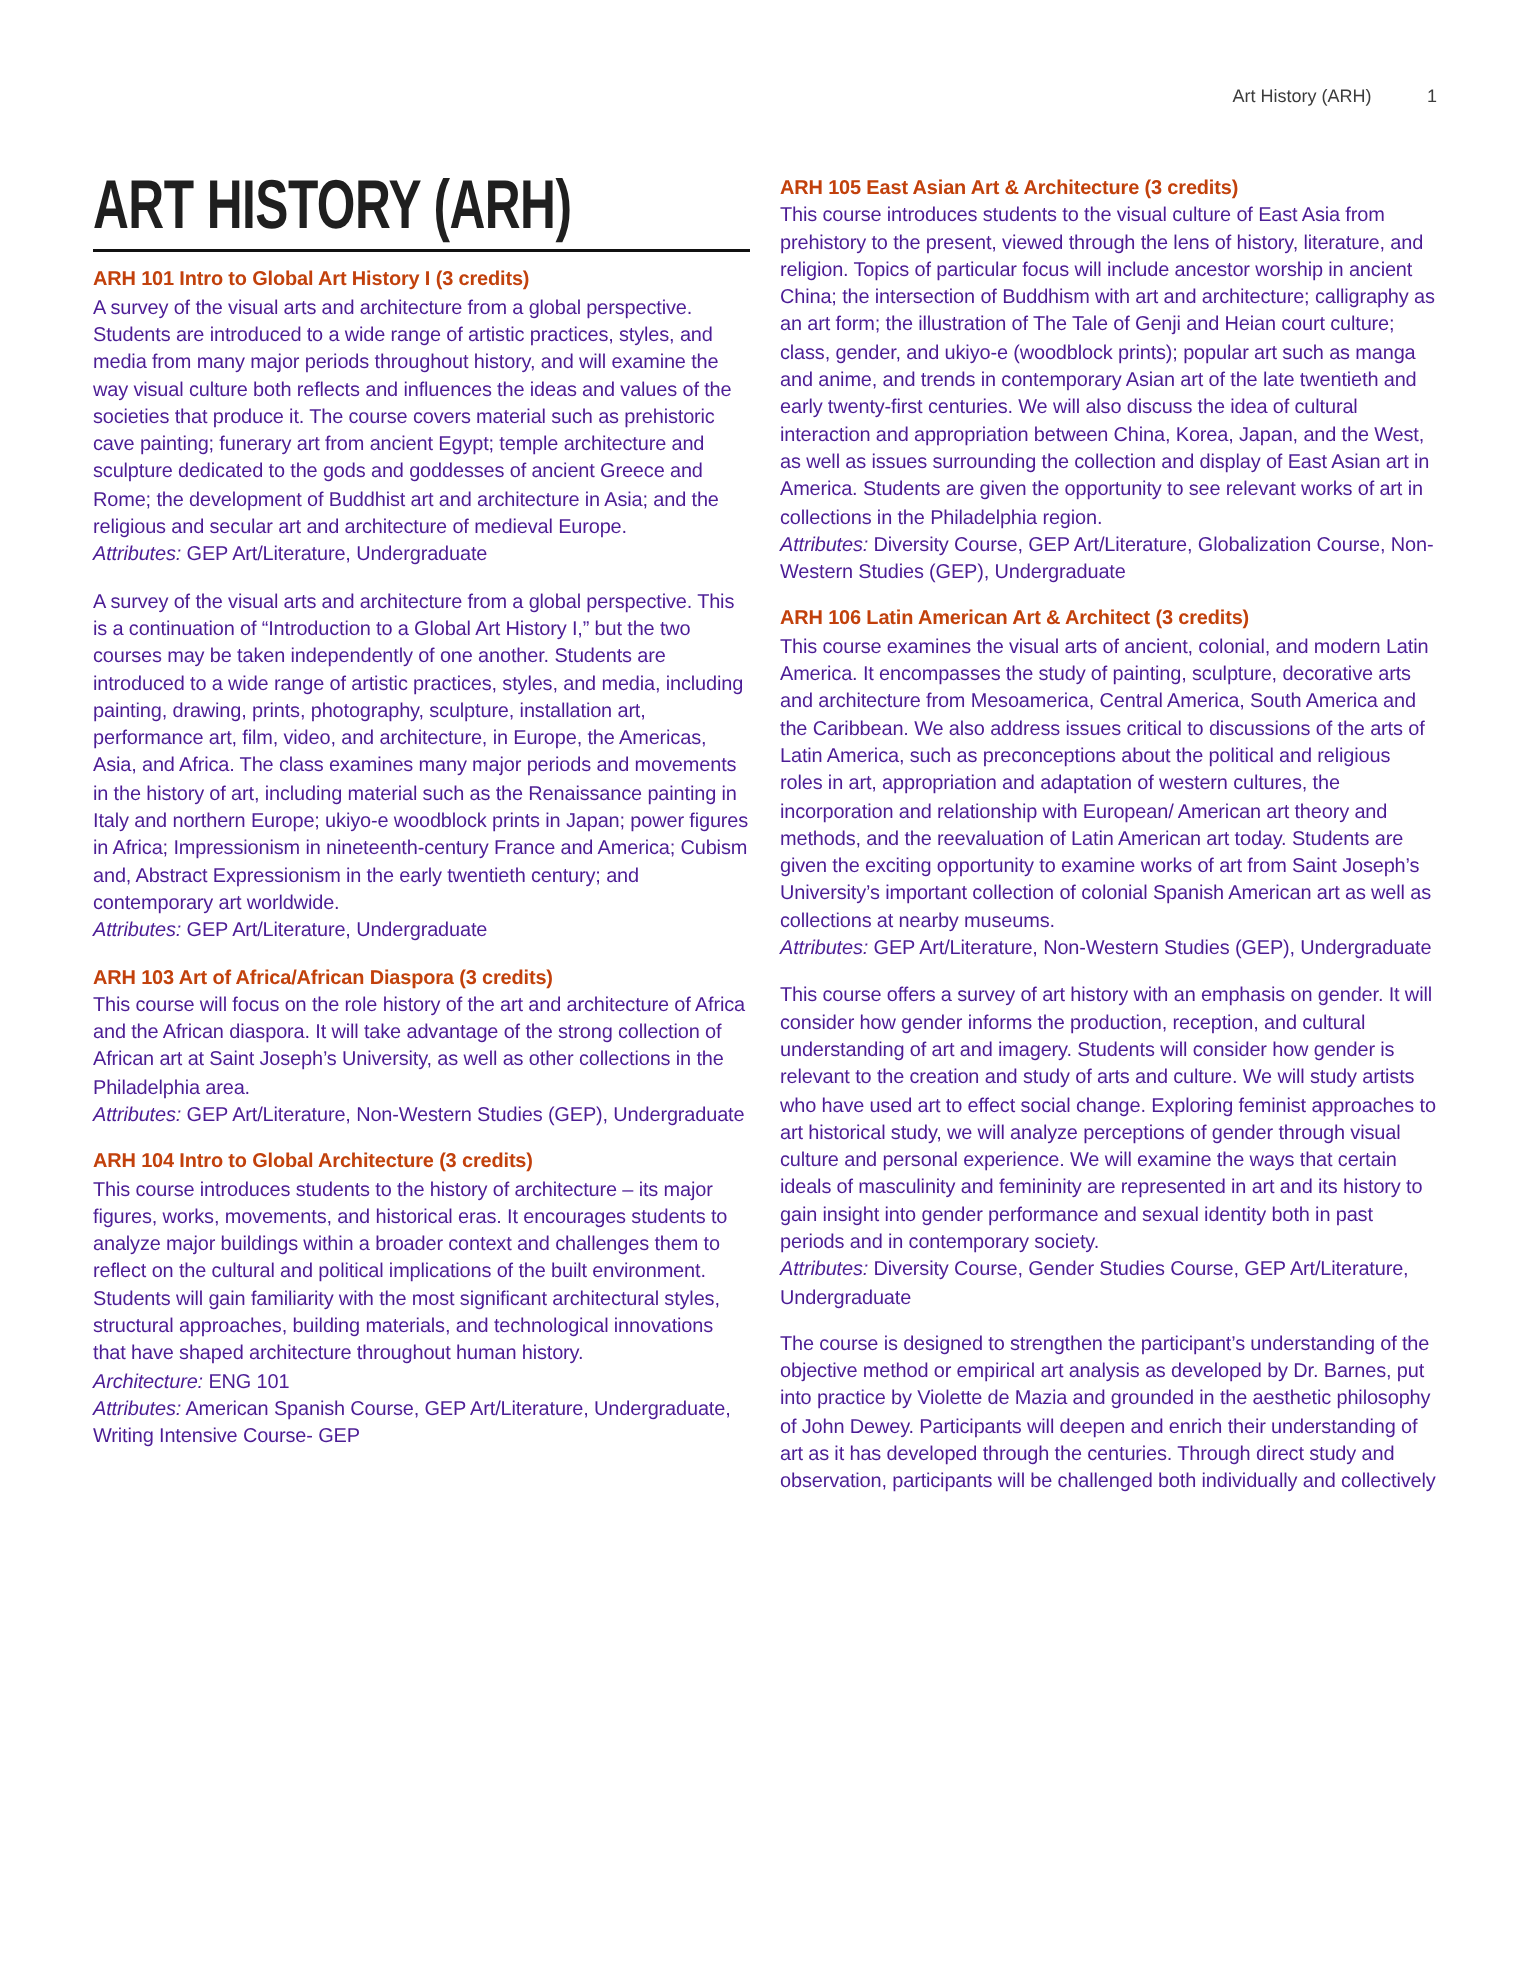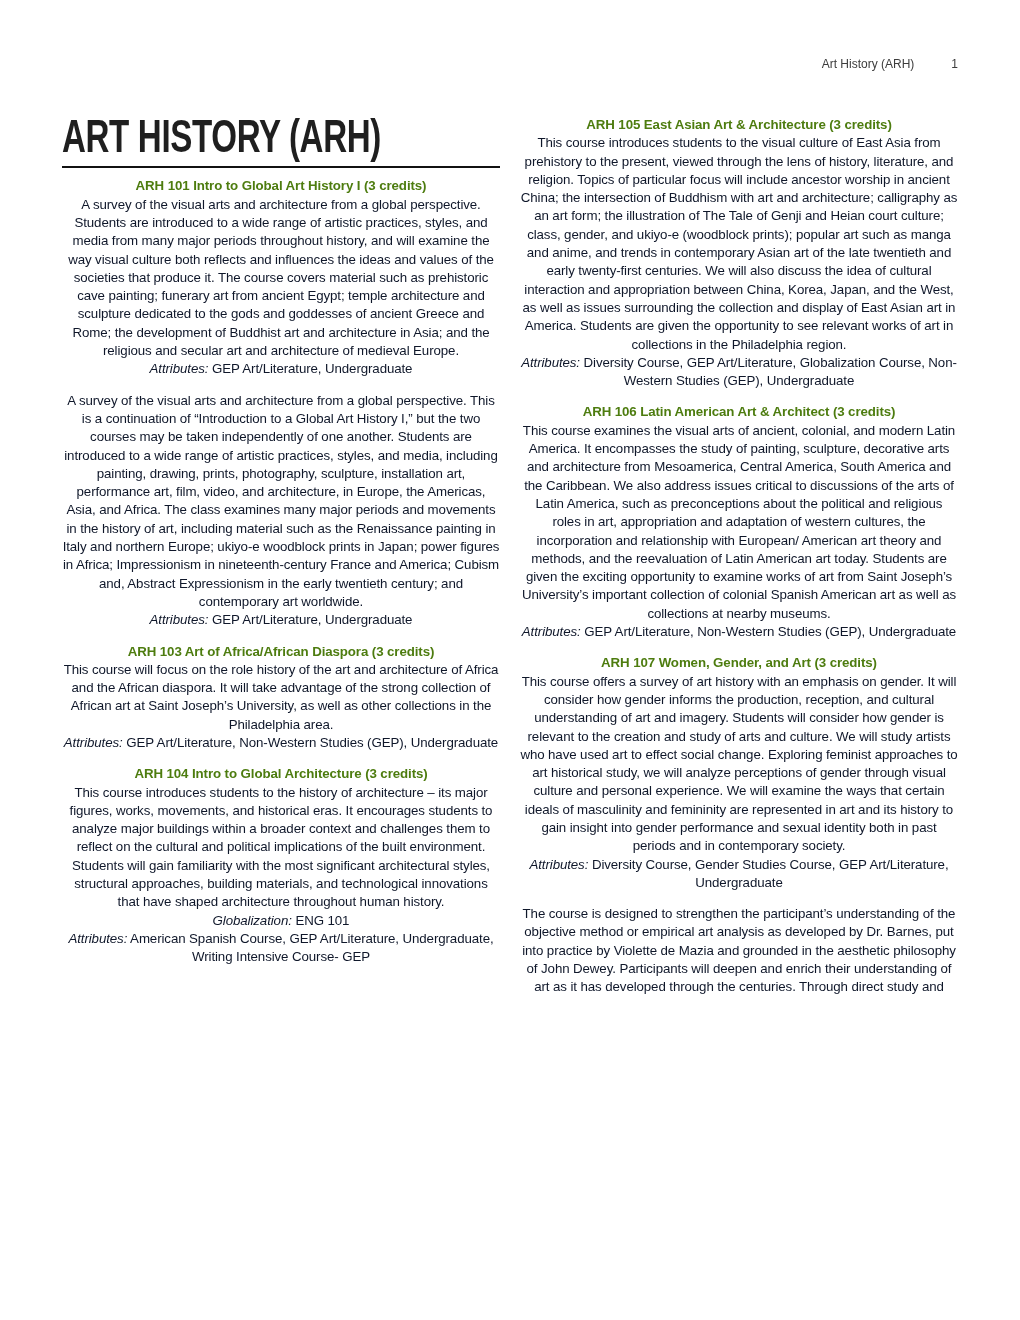--- a/index.html
+++ b/index.html
@@ -9,21 +9,20 @@
     height: 1320px;
     background: #ffffff;
     font-family: "Liberation Sans", sans-serif;
     color: #3c3c3c;
   }
   .page {
     position: relative;
     width: 1020px;
     height: 1000px;
     overflow: hidden;
-    text-align: center;
   }
   .doc-header {
     position: absolute;
     top: 57px;
     right: 62px;
     display: flex;
     align-items: baseline;
     gap: 37px;
     font-size: 12px;
     color: #3c3c3c;
@@ -56,29 +55,29 @@
     border-top: 2px solid #111;
     margin: 9px 0 0 0;
   }
   .col-left .course:first-of-type { margin-top: 9px; }
   .course { margin-bottom: 13px; }
   .course-heading {
     margin: 0;
     font-size: 13.3px;
     line-height: 18.3px;
     font-weight: 700;
-    color: #4d7c0f;
+    color: #c2410c;
     letter-spacing: -0.1px;
   }
   .course-text {
     margin: 0;
     font-size: 13.3px;
     line-height: 18.3px;
     letter-spacing: -0.1px;
-    color: #0f172a;
+    color: #4c1d95;
   }
   .meta-label { font-style: italic; }
 </style>
 </head>
 <body>
 
 <div class="page">
 
   <div class="doc-header">
     <span>Art History (ARH)</span>
@@ -105,42 +104,41 @@
 
       <div class="course">
         <h3 class="course-heading">ARH 103 Art of Africa/African Diaspora (3 credits)</h3>
         <p class="course-text">This course will focus on the role history of the art and architecture of Africa and the African diaspora. It will take advantage of the strong collection of African art at Saint Joseph’s University, as well as other collections in the Philadelphia area.</p>
         <p class="course-text"><em class="meta-label">Attributes:</em> <span>GEP Art/Literature, Non-Western Studies (GEP), Undergraduate</span></p>
       </div>
 
       <div class="course">
         <h3 class="course-heading">ARH 104 Intro to Global Architecture (3 credits)</h3>
         <p class="course-text">This course introduces students to the history of architecture – its major figures, works, movements, and historical eras. It encourages students to analyze major buildings within a broader context and challenges them to reflect on the cultural and political implications of the built environment. Students will gain familiarity with the most significant architectural styles, structural approaches, building materials, and technological innovations that have shaped architecture throughout human history.</p>
-        <p class="course-text"><em class="meta-label">Globalization:</em> <span>ENG 101</span></p>
+        <p class="course-text"><em class="meta-label">Architecture:</em> <span>ENG 101</span></p>
         <p class="course-text"><em class="meta-label">Attributes:</em> <span>American Spanish Course, GEP Art/Literature, Undergraduate, Writing Intensive Course- GEP</span></p>
       </div>
 
     </div>
 
     <div class="col col-right">
 
       <div class="course">
         <h3 class="course-heading">ARH 105 East Asian Art &amp; Architecture (3 credits)</h3>
         <p class="course-text">This course introduces students to the visual culture of East Asia from prehistory to the present, viewed through the lens of history, literature, and religion. Topics of particular focus will include ancestor worship in ancient China; the intersection of Buddhism with art and architecture; calligraphy as an art form; the illustration of The Tale of Genji and Heian court culture; class, gender, and ukiyo-e (woodblock prints); popular art such as manga and anime, and trends in contemporary Asian art of the late twentieth and early twenty-first centuries. We will also discuss the idea of cultural interaction and appropriation between China, Korea, Japan, and the West, as well as issues surrounding the collection and display of East Asian art in America. Students are given the opportunity to see relevant works of art in collections in the Philadelphia region.</p>
         <p class="course-text"><em class="meta-label">Attributes:</em> <span>Diversity Course, GEP Art/Literature, Globalization Course, Non-Western Studies (GEP), Undergraduate</span></p>
       </div>
 
       <div class="course">
         <h3 class="course-heading">ARH 106 Latin American Art &amp; Architect (3 credits)</h3>
         <p class="course-text">This course examines the visual arts of ancient, colonial, and modern Latin America. It encompasses the study of painting, sculpture, decorative arts and architecture from Mesoamerica, Central America, South America and the Caribbean. We also address issues critical to discussions of the arts of Latin America, such as preconceptions about the political and religious roles in art, appropriation and adaptation of western cultures, the incorporation and relationship with European/ American art theory and methods, and the reevaluation of Latin American art today. Students are given the exciting opportunity to examine works of art from Saint Joseph’s University’s important collection of colonial Spanish American art as well as collections at nearby museums.</p>
         <p class="course-text"><em class="meta-label">Attributes:</em> <span>GEP Art/Literature, Non-Western Studies (GEP), Undergraduate</span></p>
       </div>
 
       <div class="course">
-        <h3 class="course-heading">ARH 107 Women, Gender, and Art (3 credits)</h3>
         <p class="course-text">This course offers a survey of art history with an emphasis on gender. It will consider how gender informs the production, reception, and cultural understanding of art and imagery. Students will consider how gender is relevant to the creation and study of arts and culture. We will study artists who have used art to effect social change. Exploring feminist approaches to art historical study, we will analyze perceptions of gender through visual culture and personal experience. We will examine the ways that certain ideals of masculinity and femininity are represented in art and its history to gain insight into gender performance and sexual identity both in past periods and in contemporary society.</p>
         <p class="course-text"><em class="meta-label">Attributes:</em> <span>Diversity Course, Gender Studies Course, GEP Art/Literature, Undergraduate</span></p>
       </div>
 
       <div class="course">
         <p class="course-text">The course is designed to strengthen the participant’s understanding of the objective method or empirical art analysis as developed by Dr. Barnes, put into practice by Violette de Mazia and grounded in the aesthetic philosophy of John Dewey. Participants will deepen and enrich their understanding of art as it has developed through the centuries. Through direct study and observation, participants will be challenged both individually and collectively to participate in a continuing dialogue regarding the place of the aesthetic in everyday life and the role art can play within such a context. Participants are encouraged to think critically in this examination thereby affecting a richer and more meaningful experience for all. This will NOT count as fulfilling the GEP requirement, though it WILL count toward the Art History major or minor.</p>
         <p class="course-text"><em class="meta-label">Attributes:</em> <span>Undergraduate</span></p>
       </div>
 
     </div>

